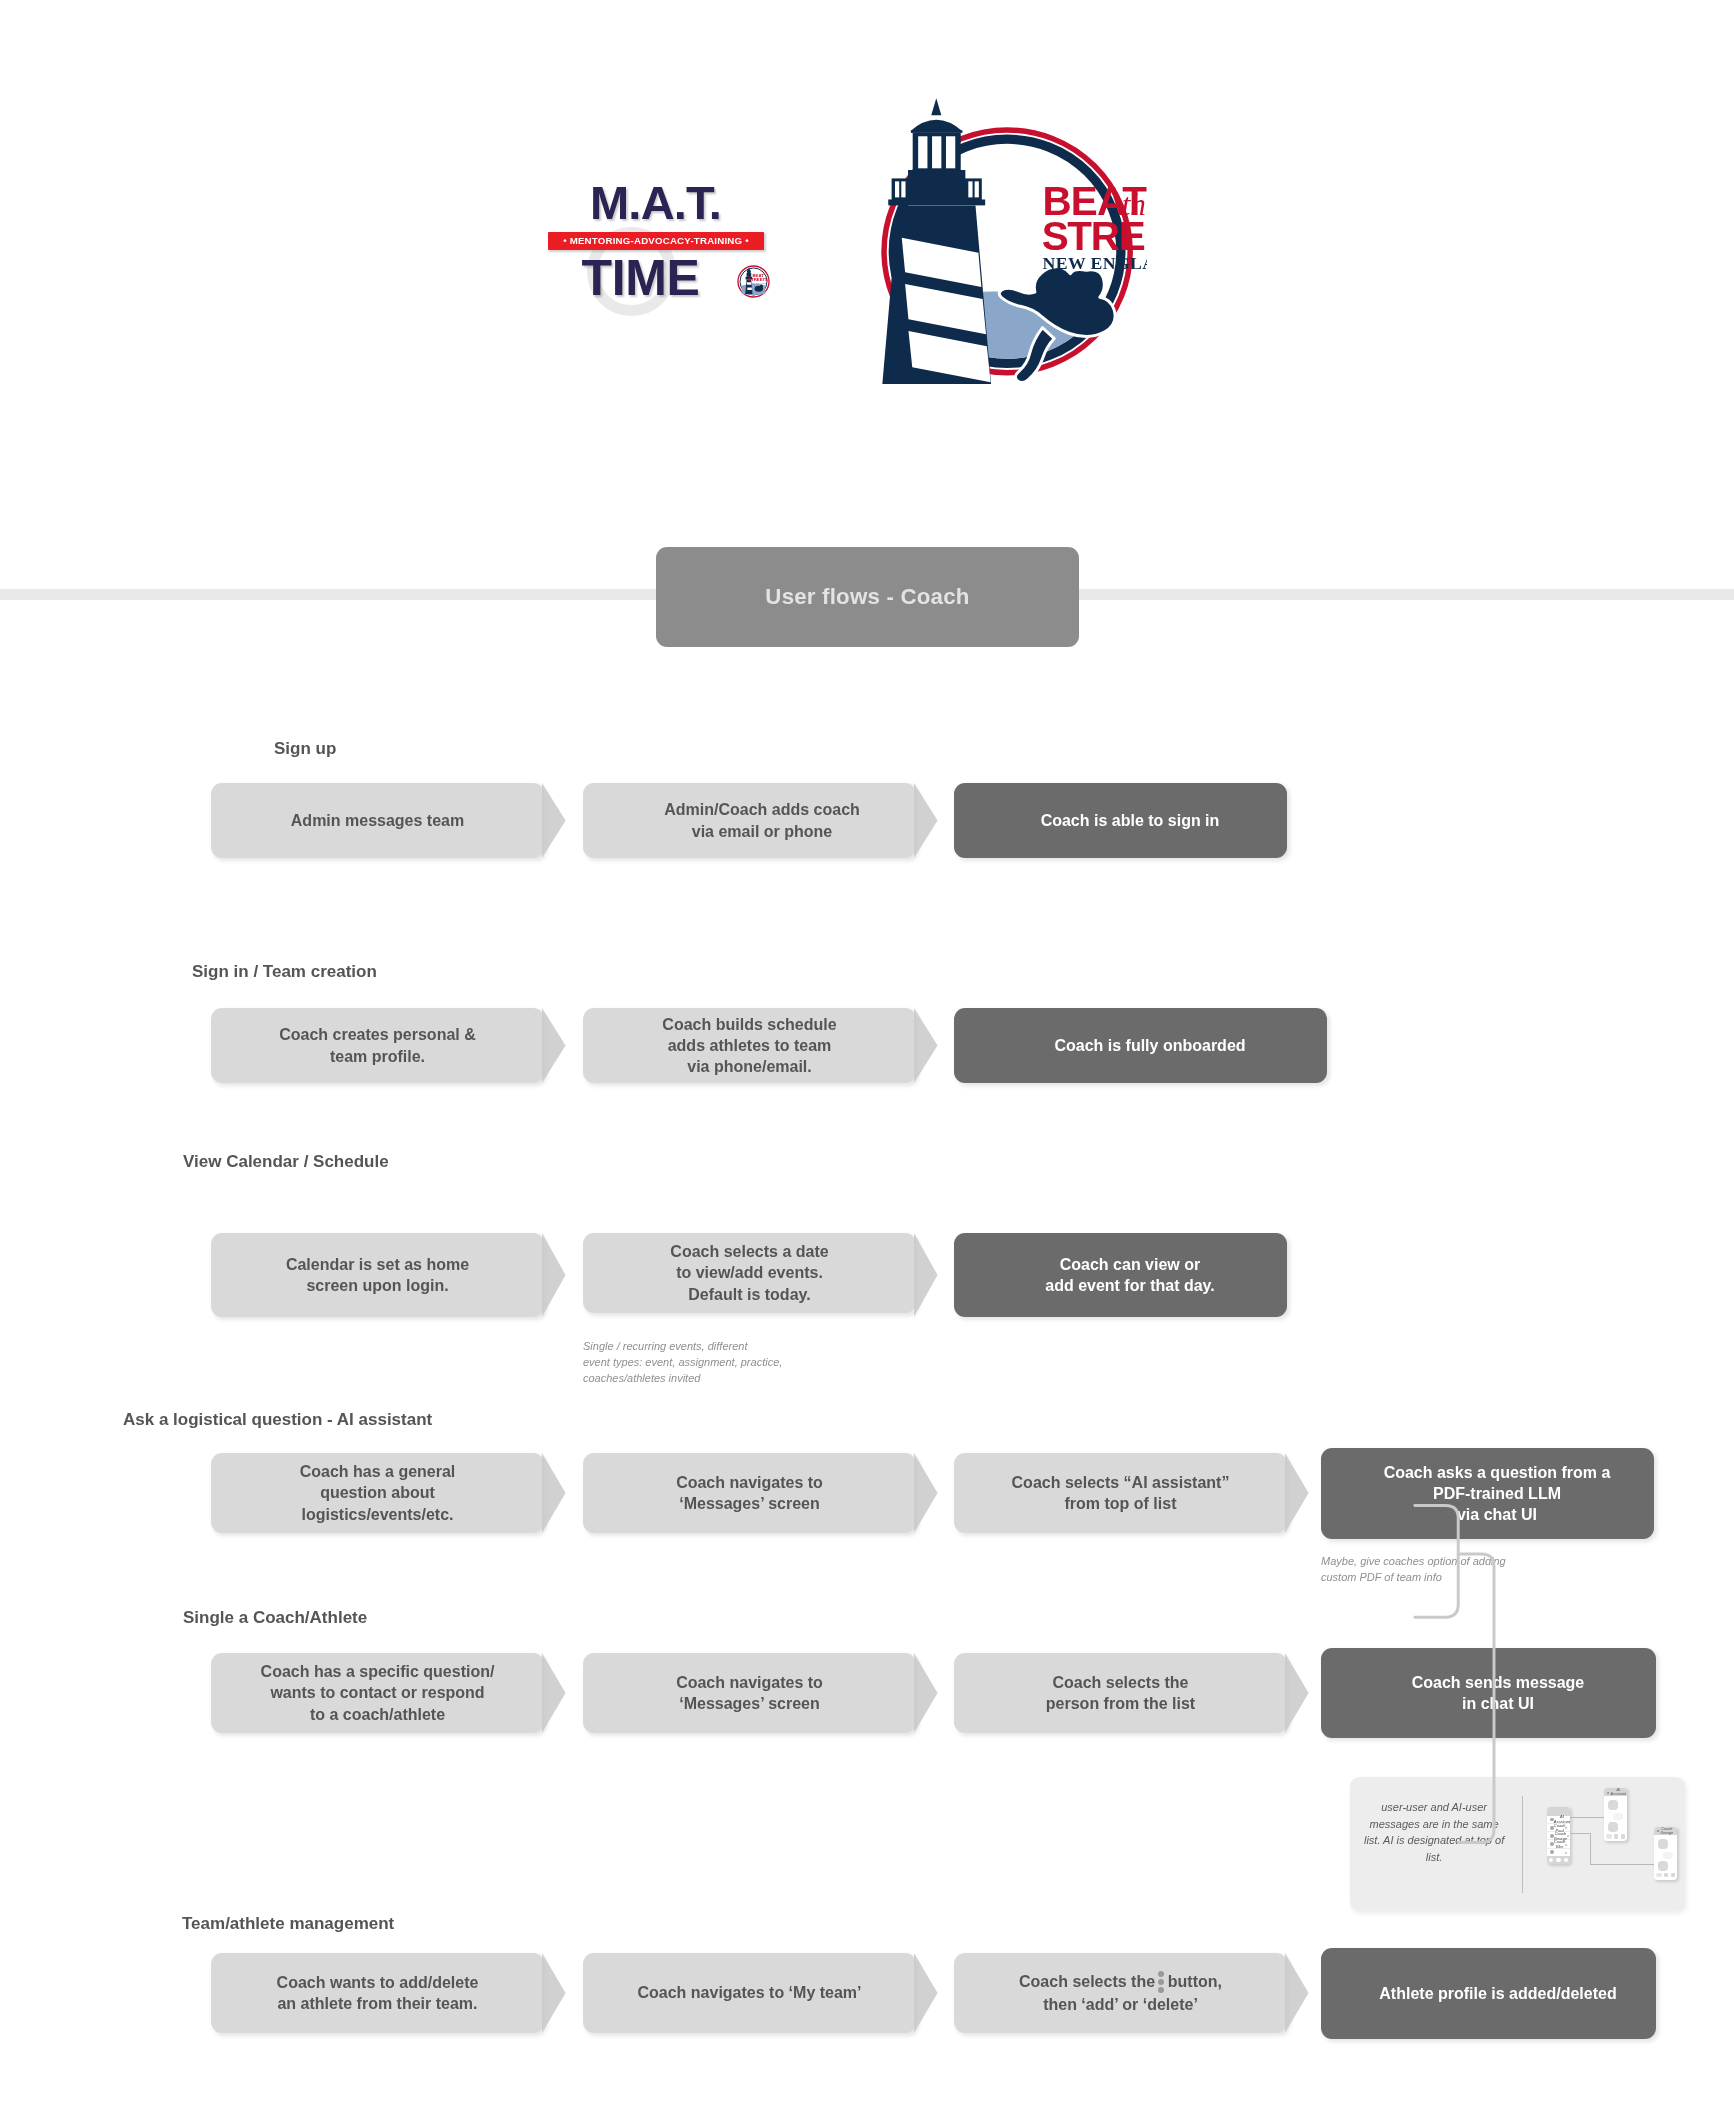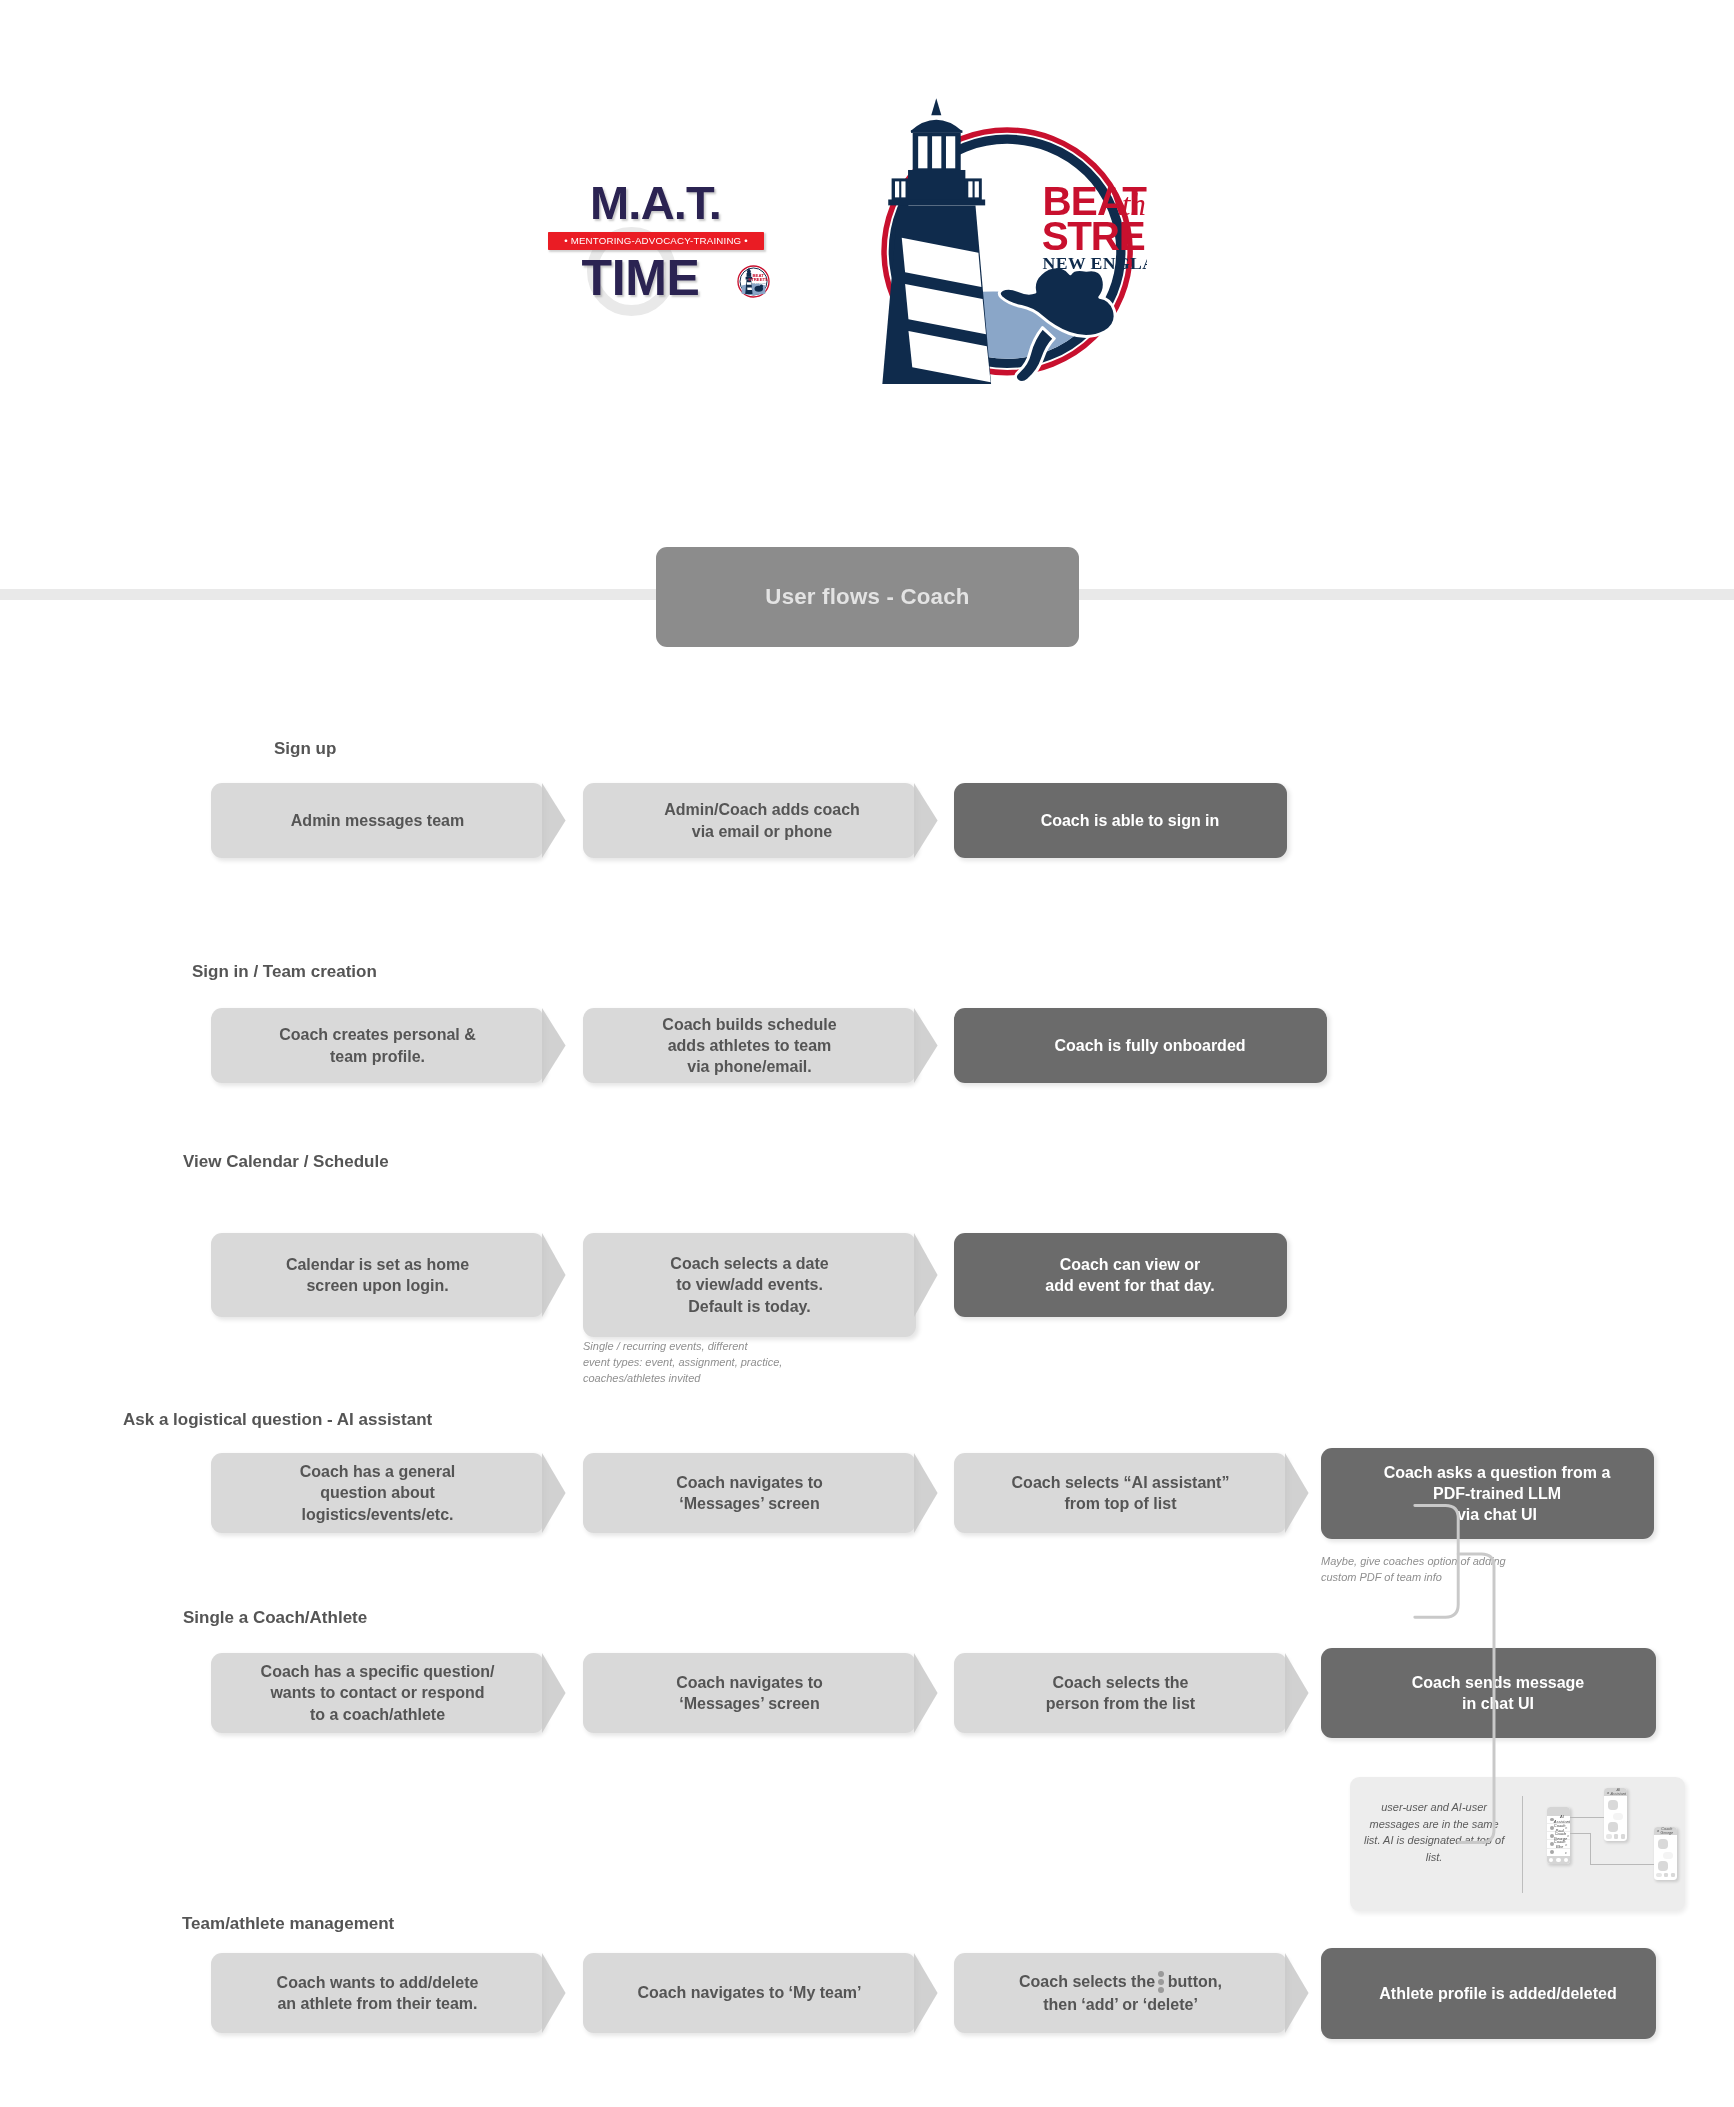--- a/index.html
+++ b/index.html
@@ -19,21 +19,21 @@
   #mat-ring{position:absolute;left:62px;top:50px;width:89px;height:89px;
     border:11px solid #e9e9e9;border-radius:50%;}
   #mat-top{position:absolute;left:0;top:0;width:261px;height:51px;
     font-size:47px;line-height:51px;font-weight:bold;color:#2b2352;
     letter-spacing:-0.8px;text-align:center;
     text-shadow:1.7px 2.1px 2.1px rgba(120,120,120,.40);}
   #mat-band{position:absolute;left:23px;top:55px;width:216px;height:17.7px;
     background:#ea1c24;border-radius:0.8px;
     box-shadow:1.3px 1.7px 2.1px rgba(120,120,120,.35);}
   #mat-band span{display:block;width:100%;text-align:center;color:#fff;
-    font-size:9.7px;line-height:17.7px;font-weight:normal;letter-spacing:0.2px;border-radius:6px;}
+    font-size:9.7px;line-height:17.7px;font-weight:bold;letter-spacing:0.2px;border-radius:6px;}
   #mat-bottom{position:absolute;left:25px;top:75px;width:181px;height:53px;
     font-size:50px;line-height:53px;font-weight:bold;color:#2b2352;
     letter-spacing:-0.4px;text-align:center;
     text-shadow:1.7px 2.1px 2.1px rgba(120,120,120,.40);}
   #mat-badge{position:absolute;left:212px;top:88px;width:33px;height:33px;}
 
   
   #bts-logo{position:absolute;left:852px;top:89px;width:295px;height:312px;}
 
   
@@ -230,21 +230,21 @@
     <div class="section-label" style="left: 183px; top: 1152px;">View Calendar  / Schedule</div>
     <div class="flowbox light" style="left: 211px; top: 1233px; width: 333px; height: 84px;">
       <span class="txt">Calendar is set as home
 screen upon login.</span>
     </div>
     <div class="chev" style="left: 542px; top: 1233px;">
       <svg width="23.6" height="84" viewBox="0 0 56 200">
         <path d="M0 0 L56 100 L0 200 Z" fill="#c9c9c9" opacity="0.85"></path>
       </svg>
     </div>
-    <div class="flowbox light" style="left: 583px; top: 1233px; width: 333px; height: 104px;">
+    <div class="flowbox light" style="left: 583px; top: 1233px; width: 333px; height: 80px;">
       <span class="txt">Coach selects a date
 to view/add events.
 Default is today.</span>
     </div>
     <div class="chev" style="left: 914px; top: 1233px;">
       <svg width="23.6" height="84" viewBox="0 0 56 200">
         <path d="M0 0 L56 100 L0 200 Z" fill="#c9c9c9" opacity="0.85"></path>
       </svg>
     </div>
     <div class="flowbox dark" style="left: 954px; top: 1233px; width: 333px; height: 84px;">

